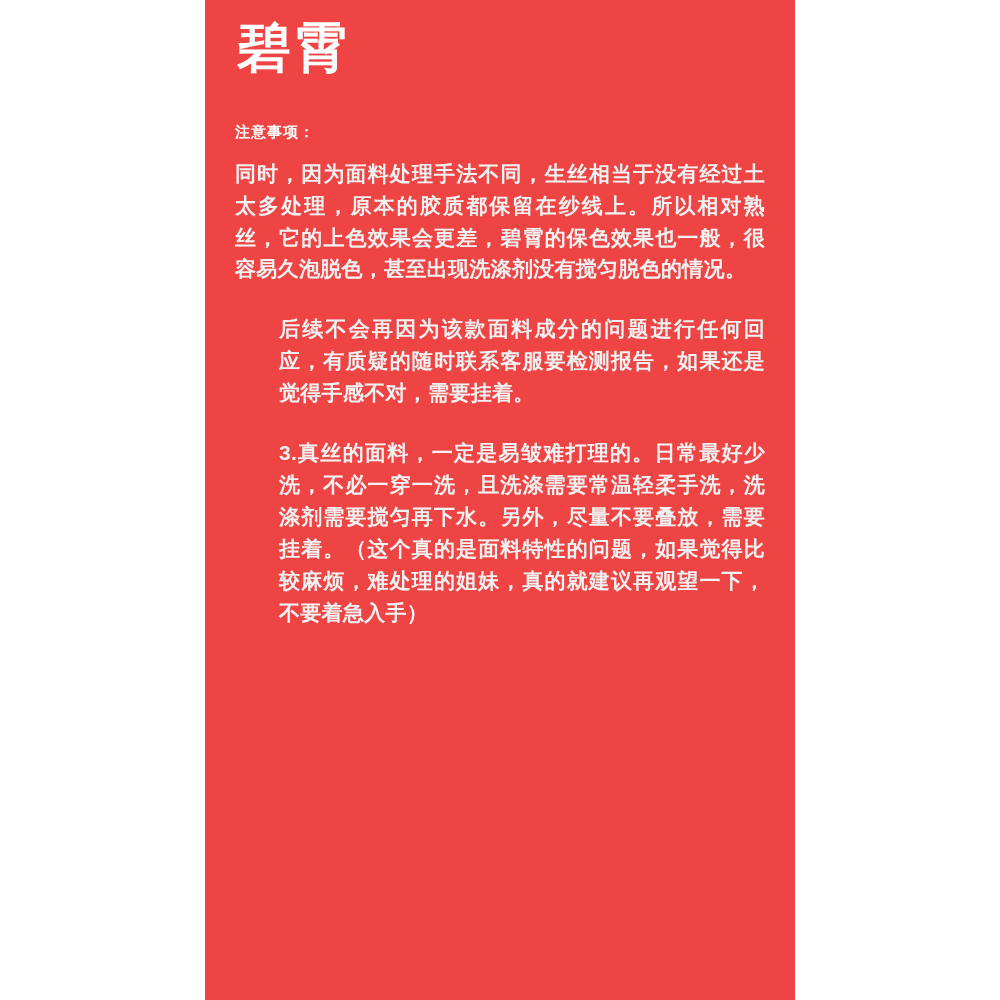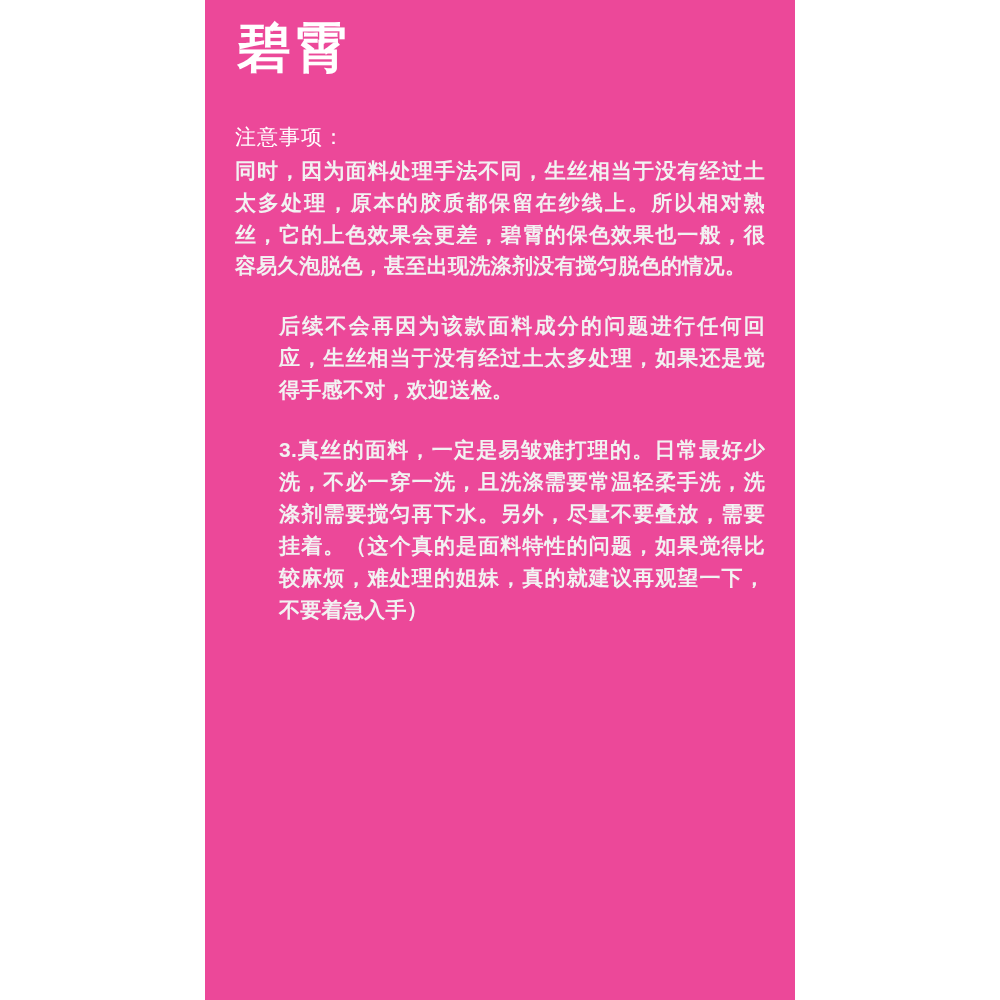--- a/index.html
+++ b/index.html
@@ -18,42 +18,42 @@
     width: 1000px;
     height: 1000px;
     background: #ffffff;
   }
   .card {
     position: absolute;
     left: 205px;
     top: 0px;
     width: 590px;
     height: 1000px;
-    background: #ec4899;
+    background: #ef4444;
     box-sizing: border-box;
     padding: 18px 30px 10px 30px;
     overflow: hidden;
   }
   .brand {
     color: #ffffff;
     font-family: "Liberation Serif", "DejaVu Serif", serif;
     font-size: 54px;
     font-weight: 700;
     letter-spacing: 2px;
     line-height: 1.05;
     margin: 0 0 0 2px;
     padding-top: 2px;
   }
   .notice-title {
     color: #ffffff;
-    font-size: 21px;
-    font-weight: 400;
+    font-size: 15px;
+    font-weight: 700;
     letter-spacing: 1px;
     margin-top: 46px;
-    margin-bottom: 4px;
+    margin-bottom: 16px;
   }
   .body-block {
     color: #f2f2f2;
     font-size: 21px;
     font-weight: 700;
     line-height: 1.52;
     letter-spacing: 0.3px;
     text-align: justify;
     text-justify: inter-ideograph;
     margin-top: 30px;
@@ -69,16 +69,16 @@
   }
 </style>
 </head>
 <body>
 
 <div class="page">
   <div class="card">
     <div class="brand">碧霄</div>
     <div class="notice-title">注意事项：</div>
     <div class="body-block gap-small">同时，因为面料处理手法不同，生丝相当于没有经过土太多处理，原本的胶质都保留在纱线上。所以相对熟丝，它的上色效果会更差，碧霄的保色效果也一般，很容易久泡脱色，甚至出现洗涤剂没有搅匀脱色的情况。</div>
-    <div class="body-block gap-small">后续不会再因为该款面料成分的问题进行任何回应，生丝相当于没有经过土太多处理，如果还是觉得手感不对，欢迎送检。</div>
+    <div class="body-block gap-small">后续不会再因为该款面料成分的问题进行任何回应，有质疑的随时联系客服要检测报告，如果还是觉得手感不对，需要挂着。</div>
     <div class="body-block">3.真丝的面料，一定是易皱难打理的。日常最好少洗，不必一穿一洗，且洗涤需要常温轻柔手洗，洗涤剂需要搅匀再下水。另外，尽量不要叠放，需要挂着。（这个真的是面料特性的问题，如果觉得比较麻烦，难处理的姐妹，真的就建议再观望一下，不要着急入手）</div>
   </div>
 </div>
 
 </body></html>

